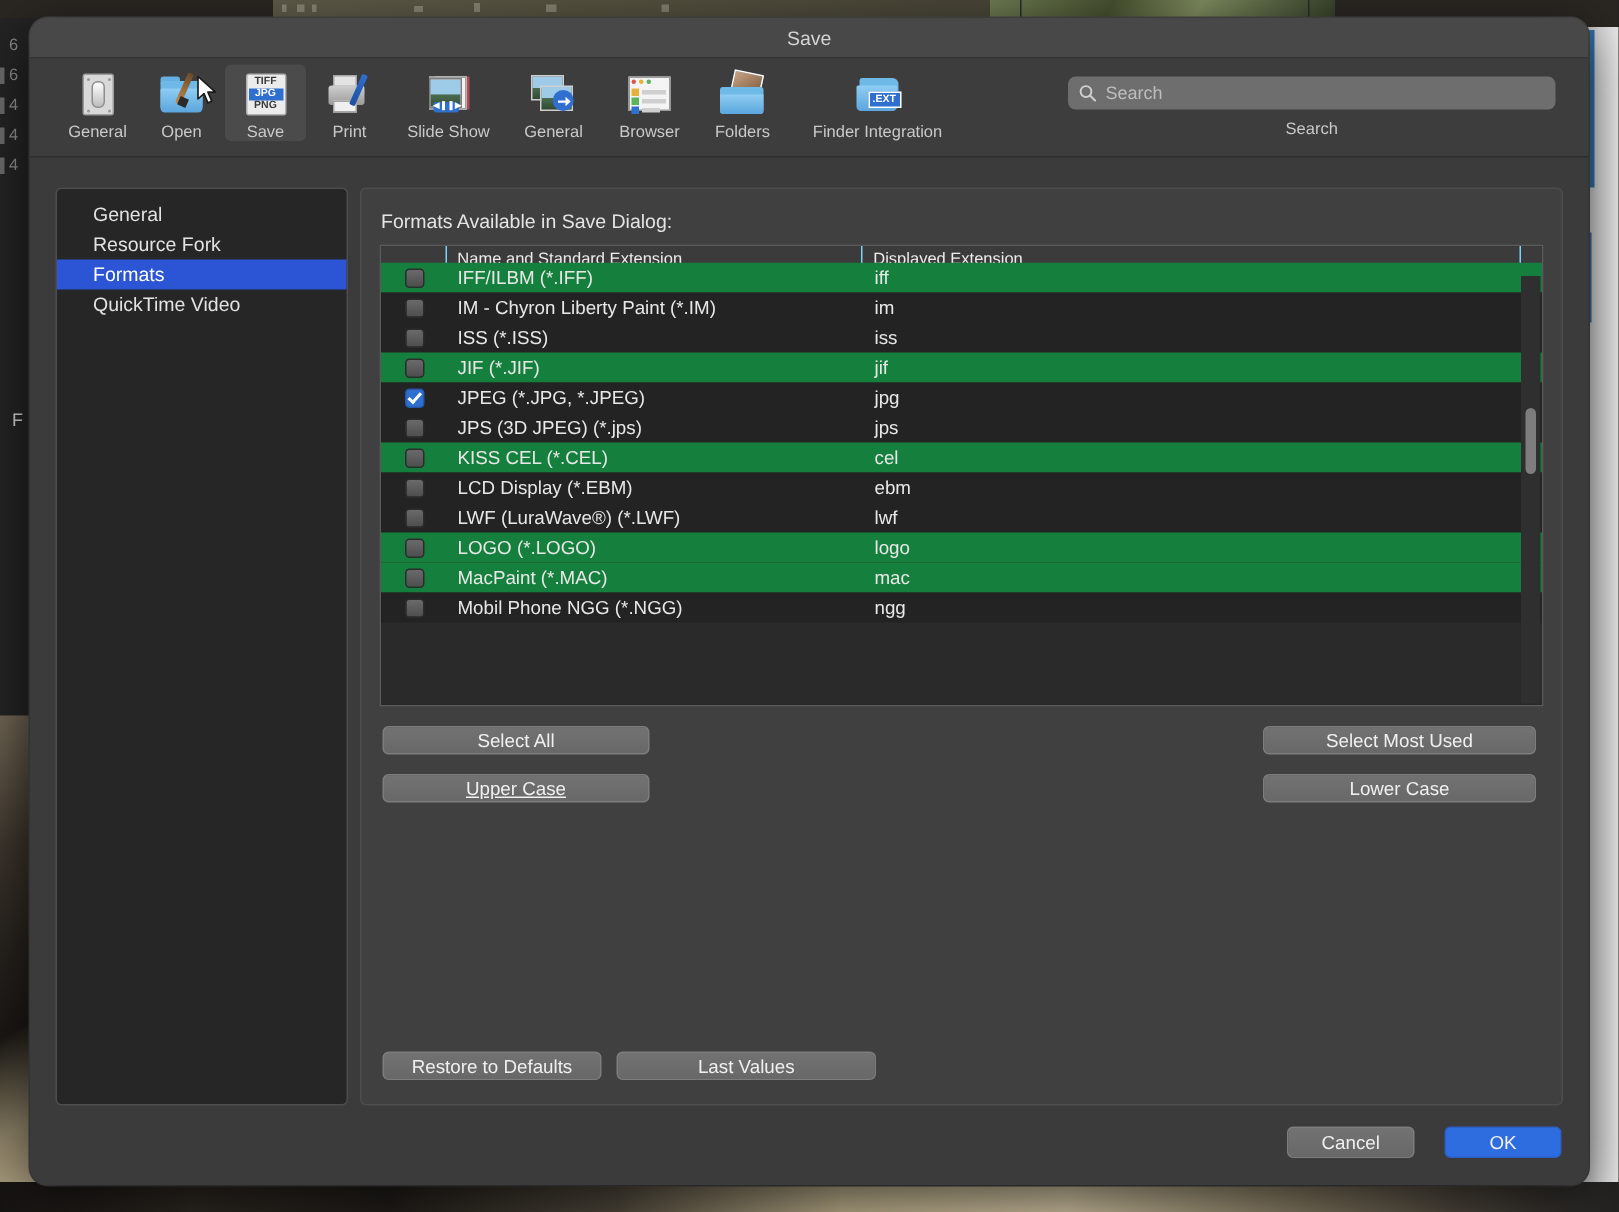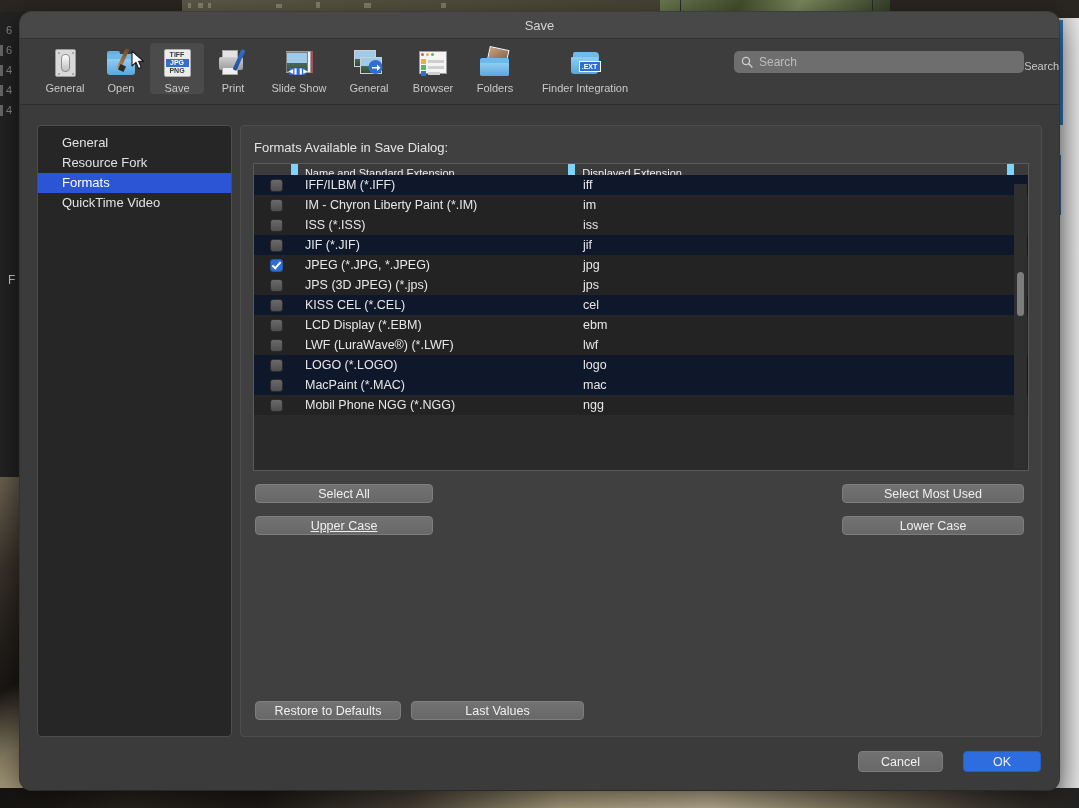--- a/index.html
+++ b/index.html
@@ -172,22 +172,22 @@
   .fi-folder-back { position:absolute; left:4px; top:4px; width:26px; height:20px;
     background:#6fb9e8; border-radius:2px 4px 3px 3px; }
   .fi-folder-front { position:absolute; left:2px; top:9px; width:27px; height:17px;
     background:linear-gradient(180deg,#8fcdf3,#5ba6dd); border-radius:1px 1px 3px 3px; }
   .fi-ext { position:absolute; left:10px; top:13px; width:22px; height:11px;
     background:#2f6fd0; border:1px solid #fff; color:#fff; font-size:7px;
     text-align:center; line-height:10px; font-weight:bold; }
 
   
   .search-wrap {
-    position: absolute; right: 0; top: 12px; width: 325px;
-    display: flex; align-items: center;
+    position: absolute; right: 22px; top: 12px; width: 325px;
+    display: flex; flex-direction: column; align-items: center;
   }
   .search-box {
     width: 325px; height: 22px; background: #6e6e6e; border-radius: 5px;
     display: flex; align-items: center; padding: 0 7px; gap: 6px;
   }
   .search-input {
     border: 0; background: transparent; outline: none; flex: 1;
     color: #e0e0e0; font-size: 12px; font-family: "Liberation Sans", sans-serif;
   }
   .search-input::placeholder { color: #bdbdbd; }
@@ -215,29 +215,29 @@
   .panel-caption { position: absolute; left: 13px; top: 14px; color: #e4e4e4; font-size: 13px; }
 
   .table-wrap {
     position: absolute; left: 12px; top: 37px; width: 776px; height: 308px;
     border: 1px solid #5a5a5a; background: #2a2a2a; overflow: hidden;
   }
   .table-head {
     display: flex; height: 19px; background: #3b3b3b;
     border-bottom: 1px solid #5a5a5a; color: #ededed; font-size: 11px;
   }
-  .th { line-height: 19px; padding-left: 7px; border-right: 7px solid #7dd3fc; }
+  .th { line-height: 19px; padding-left: 7px; border-right: 1px solid #7dd3fc; }
   .th.c0 { width: 44px; }
   .th.c1 { width: 278px; }
   .th.c2 { width: 440px; }
   .th.c3 { width: 14px; border-right: none; }
 
   .table-body { position: relative; height: 288px; overflow: hidden; }
   .trow { display: flex; height: 20px; align-items: center; color: #e8e8e8; font-size: 12.5px; }
-  .trow.odd  { background: #0f172a; }
+  .trow.odd  { background: #15803d; }
   .trow.even { background: #232323; }
   .cell-chk { width: 44px; display: flex; justify-content: center; }
   .cell-name { width: 278px; padding-left: 7px; white-space: nowrap; }
   .cell-ext { width: 440px; padding-left: 7px; }
 
   .chk {
     width: 13px; height: 13px; border-radius: 3px;
     background: linear-gradient(180deg,#6a6a6a,#4e4e4e);
     border: 1px solid #2c2c2c;
   }

